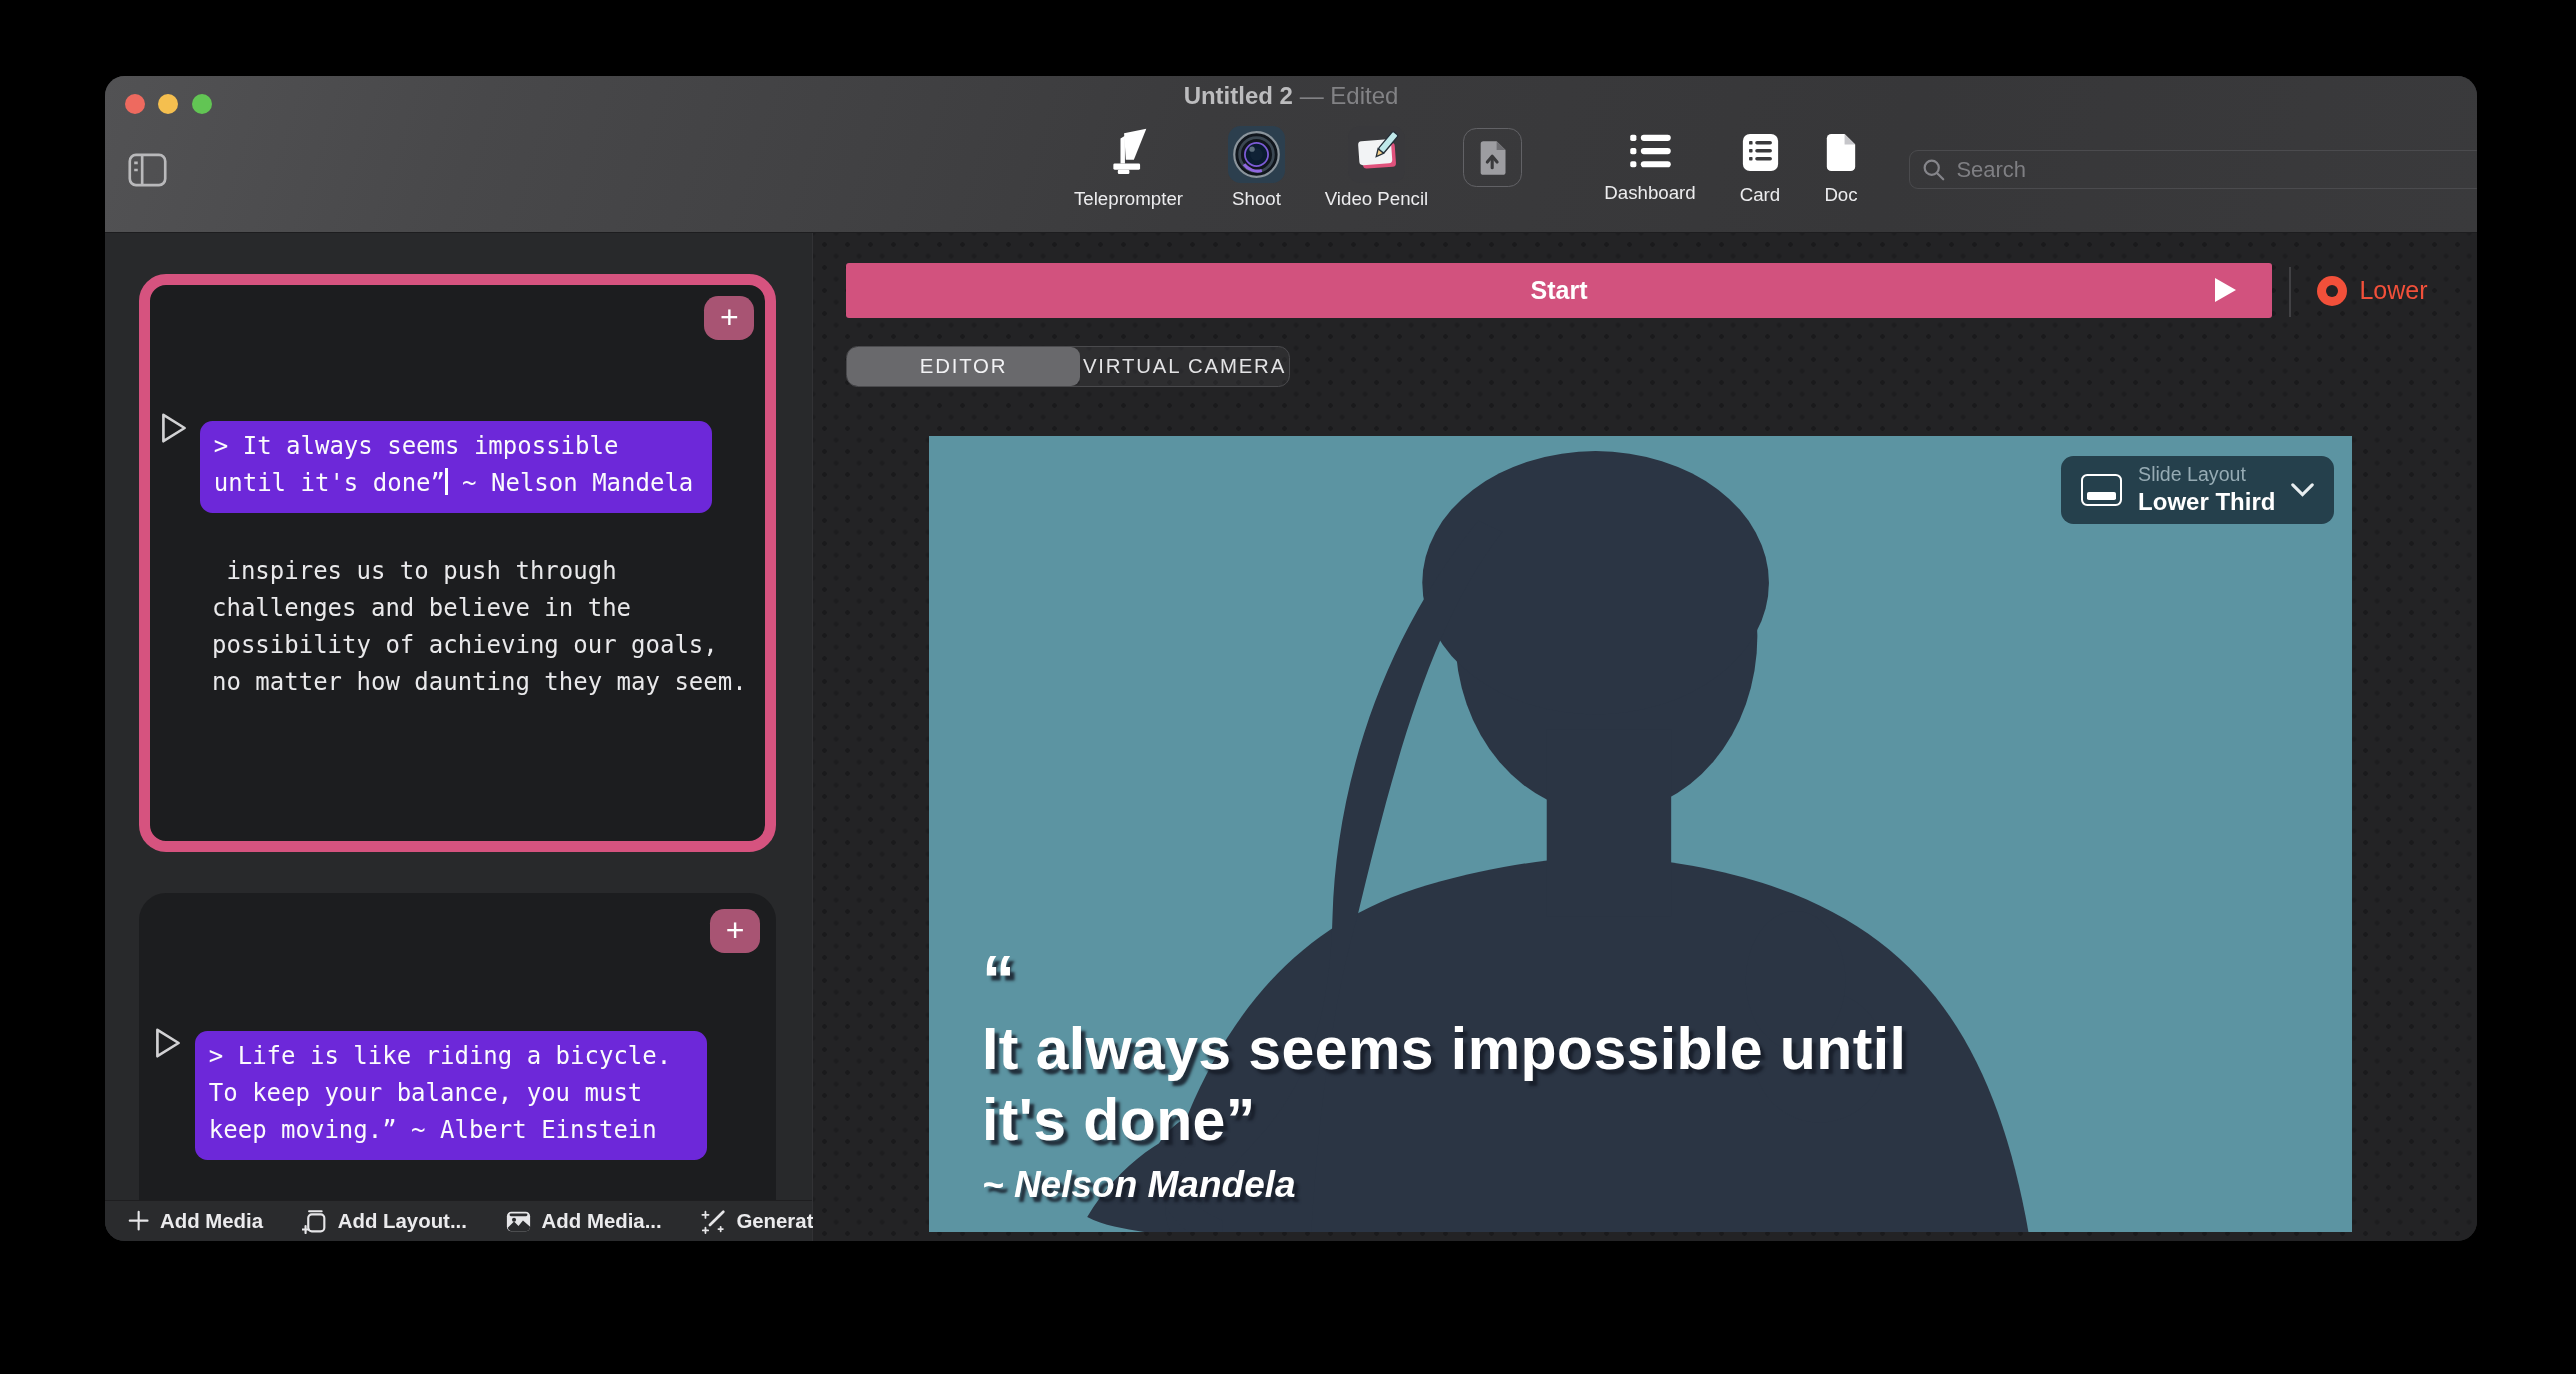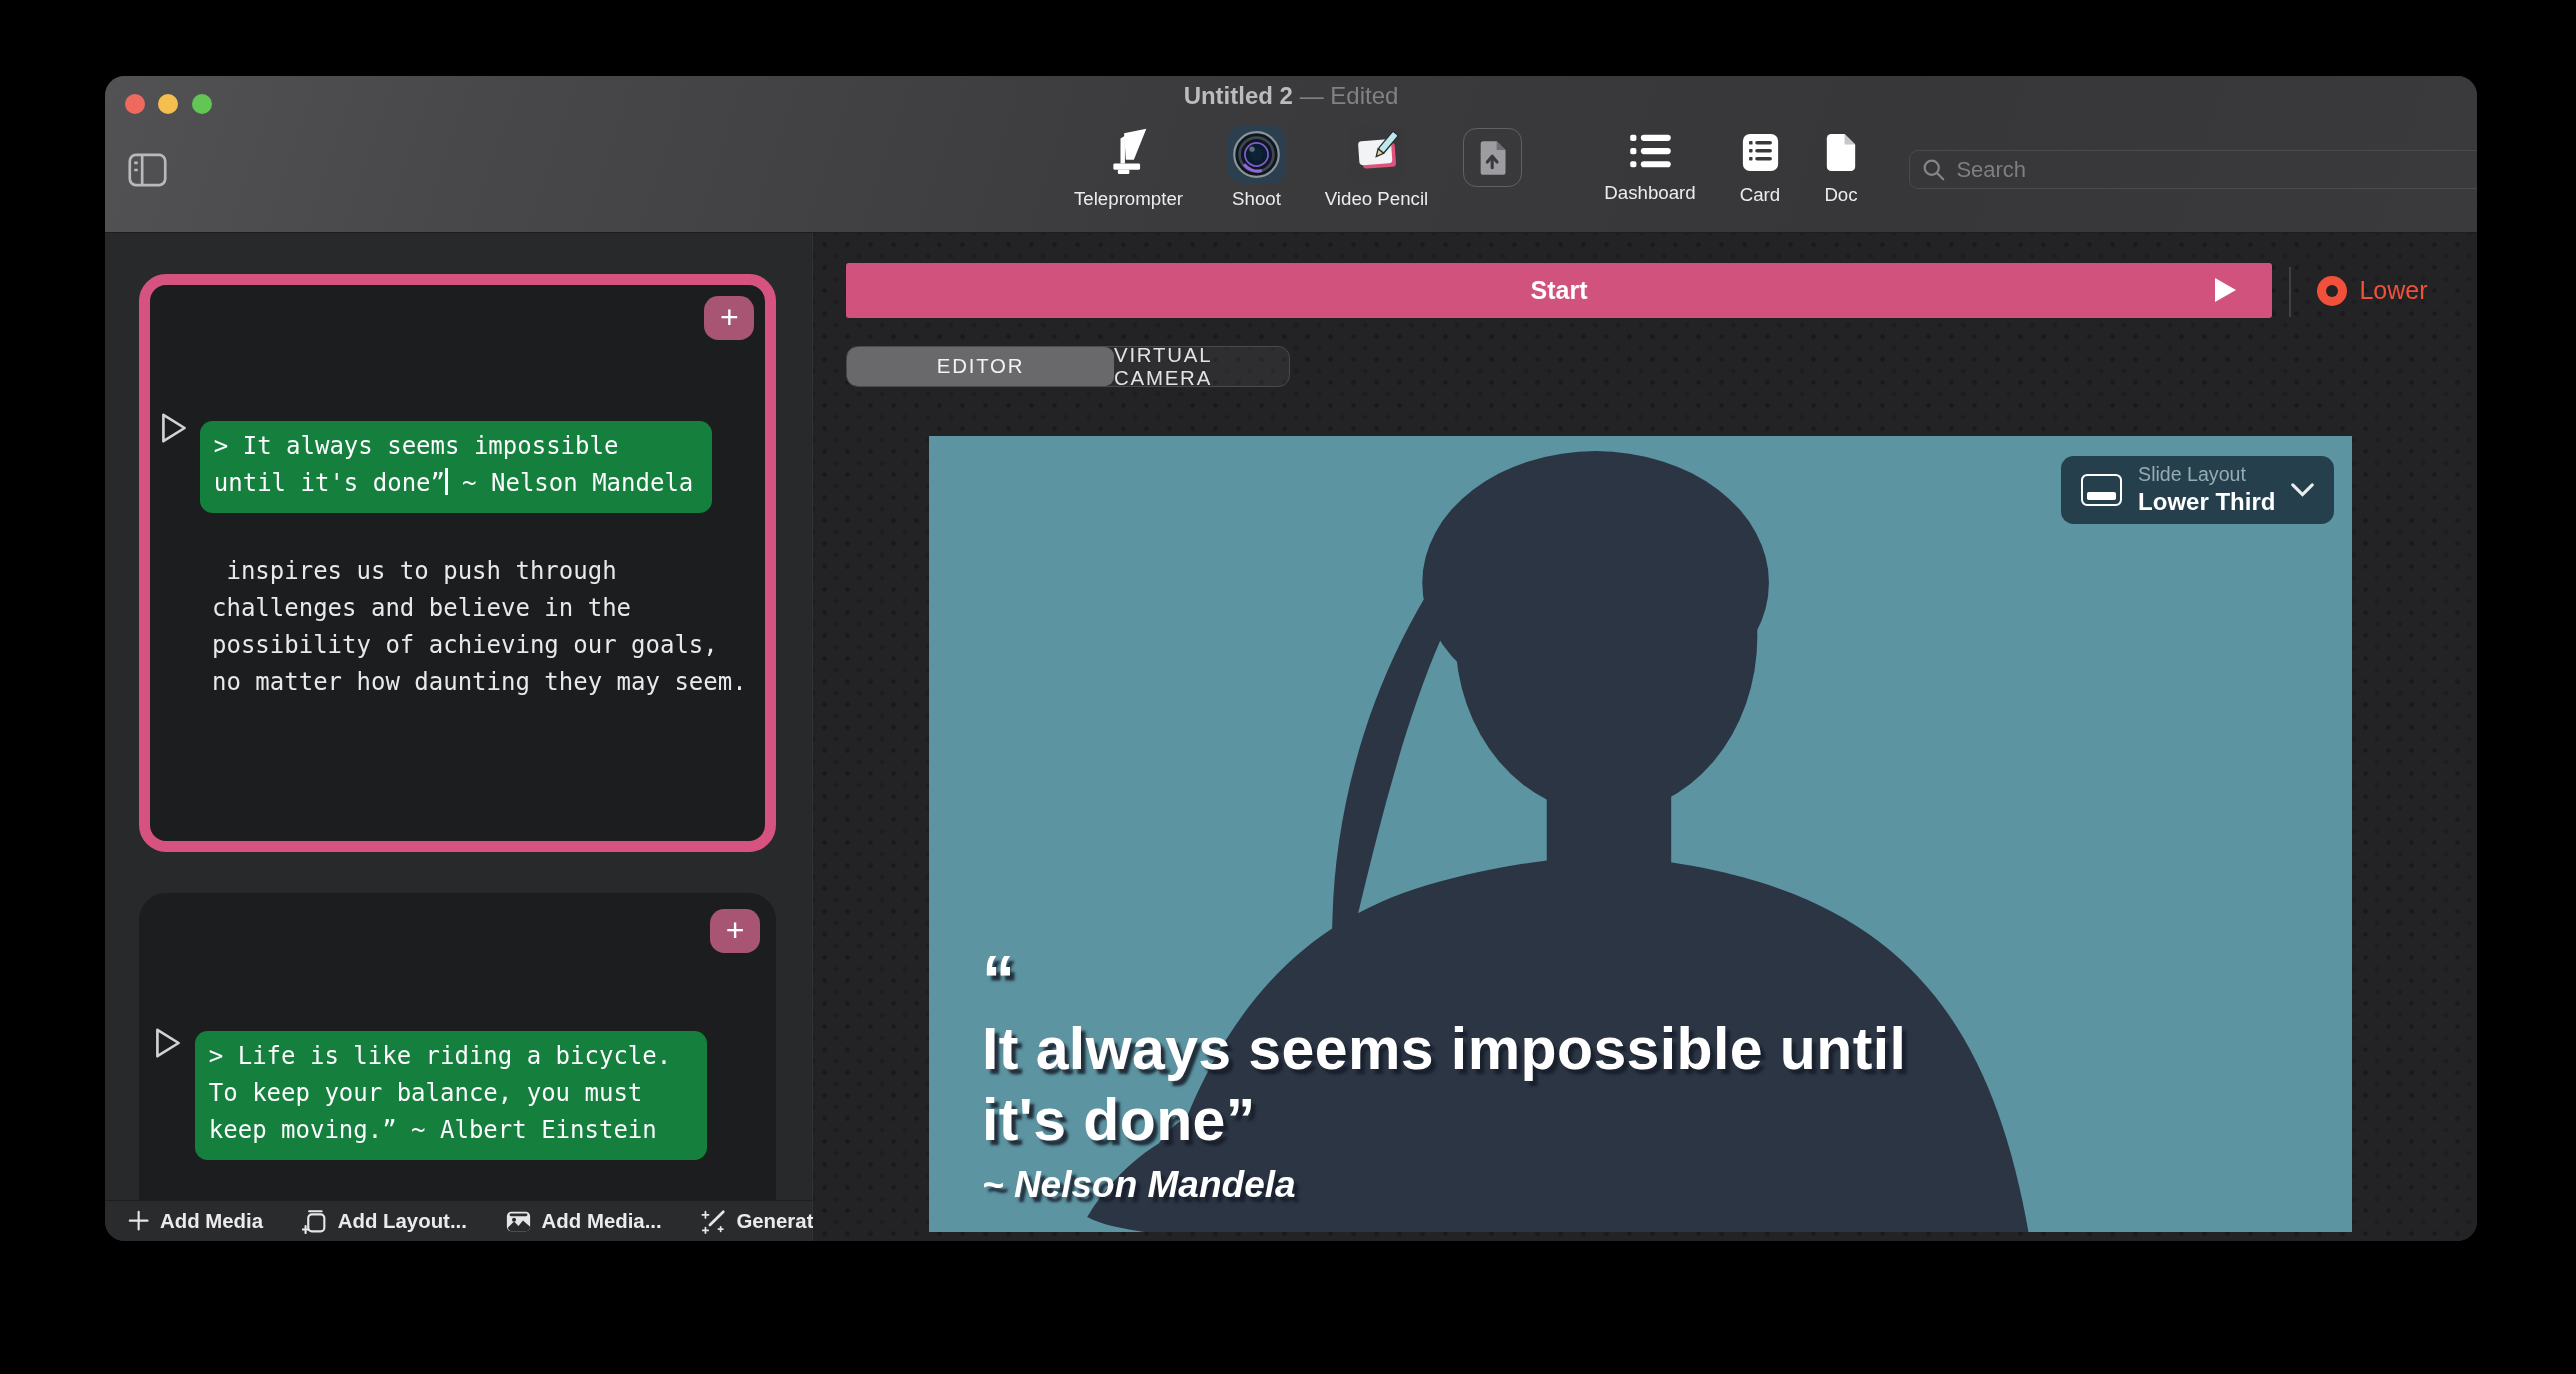--- a/index.html
+++ b/index.html
@@ -34,21 +34,21 @@
   .search input::placeholder{color:#7f7f83;}
 
   
   .side{position:absolute;left:0;top:157px;width:708px;bottom:0;background:#28292b;border-right:1.8px solid #323235;box-sizing:border-box;}
   .card-list{position:absolute;left:0;top:0;right:0;bottom:41px;overflow:hidden;
              display:flex;flex-direction:column;gap:41px;padding:41px 36px 0 34px;box-sizing:border-box;}
   .card{position:relative;background:#1c1d1f;border-radius:27px;color:#e9e9eb;
         font-family:"DejaVu Sans Mono",monospace;font-size:24px;line-height:37px;white-space:pre-wrap;
         padding:27px 27px 30px 68px;flex-shrink:0;}
   .card--selected{border:11.6px solid #d6537f;padding:25px 9px 28.4px 62px;}
-  .hl{display:inline-block;background:#15803d;border-radius:12.4px;padding:7.1px 14.2px 10.7px 14.2px;
+  .hl{display:inline-block;background:#6d28d9;border-radius:12.4px;padding:7.1px 14.2px 10.7px 14.2px;
       max-width:484px;box-sizing:content-box;color:#fbfbfd;margin-left:-12.4px;margin-bottom:3.6px;white-space:pre-wrap;}
   .caret{display:inline-block;width:2.7px;height:27px;background:#ffffff;vertical-align:-4.4px;}
   .card-body{white-space:pre-wrap;}
   .play-tri{position:absolute;left:14.2px;top:133px;width:30px;height:34px;}
   .card--selected .play-tri{left:9px;top:126px;}
   .add-btn{position:absolute;top:16px;right:16px;width:50px;height:44px;border-radius:14.2px;background:#a85473;
            color:#fff;font-size:32px;line-height:43px;text-align:center;font-family:"Liberation Sans",sans-serif;font-weight:400;}
   .card--selected .add-btn{top:10.7px;right:10.7px;}
   .side-footer{position:absolute;left:0;right:0;bottom:0;height:41px;background:#2a2b2d;border-top:1.8px solid #1e1e20;
                box-sizing:border-box;display:flex;align-items:center;gap:39px;padding-left:23px;}
@@ -66,21 +66,21 @@
   .start-play{position:absolute;right:36px;top:50%;margin-top:-12.4px;width:0;height:0;
               border-left:21.3px solid #fff;border-top:12.4px solid transparent;border-bottom:12.4px solid transparent;}
   .rec-divider{position:absolute;left:1476px;top:34px;width:1.8px;height:50px;background:#414144;}
   .record-btn{position:absolute;left:1504px;top:30px;height:55px;display:flex;align-items:center;gap:12.4px;}
   .rec-ring{position:relative;width:30px;height:30px;border-radius:50%;background:#f2503a;}
   .rec-ring::after{content:"";position:absolute;left:9px;top:9px;width:12.4px;height:12.4px;border-radius:50%;background:#232325;}
   .record-btn .lbl{color:#f2503a;font-size:25px;font-weight:500;}
   .tabs{position:absolute;left:33px;top:113px;width:444px;height:41px;border:1.8px solid #4a4a4d;border-radius:11.6px;
         background:rgba(86,86,90,0.22);box-sizing:border-box;display:flex;overflow:hidden;}
   .tab{display:flex;align-items:center;justify-content:center;font-size:20.4px;letter-spacing:1.8px;color:#e3e3e5;}
-  .tab--active{width:267px;background:#69696c;border-radius:9px;color:#f2f2f4;}
+  .tab--active{width:233px;background:#69696c;border-radius:9px;color:#f2f2f4;}
   .tab--rest{flex:1;}
 
   
   .preview{position:absolute;left:116px;top:203px;width:1423px;height:796px;background:#5c94a2;overflow:hidden;}
   .silhouette{position:absolute;left:0;top:0;width:100%;height:100%;}
   .chip{position:absolute;top:19.6px;right:18px;height:68px;border-radius:12.4px;background:#25404c;
         display:flex;align-items:center;gap:16px;padding:0 19.6px;}
   .chip-icon{position:relative;width:41px;height:32px;border:2.7px solid #fff;border-radius:6.2px;box-sizing:border-box;}
   .chip-icon::after{content:"";position:absolute;left:3.6px;right:3.6px;bottom:3.6px;height:8px;background:#fff;border-radius:1.8px;}
   .chip-texts{display:flex;flex-direction:column;line-height:1;}

